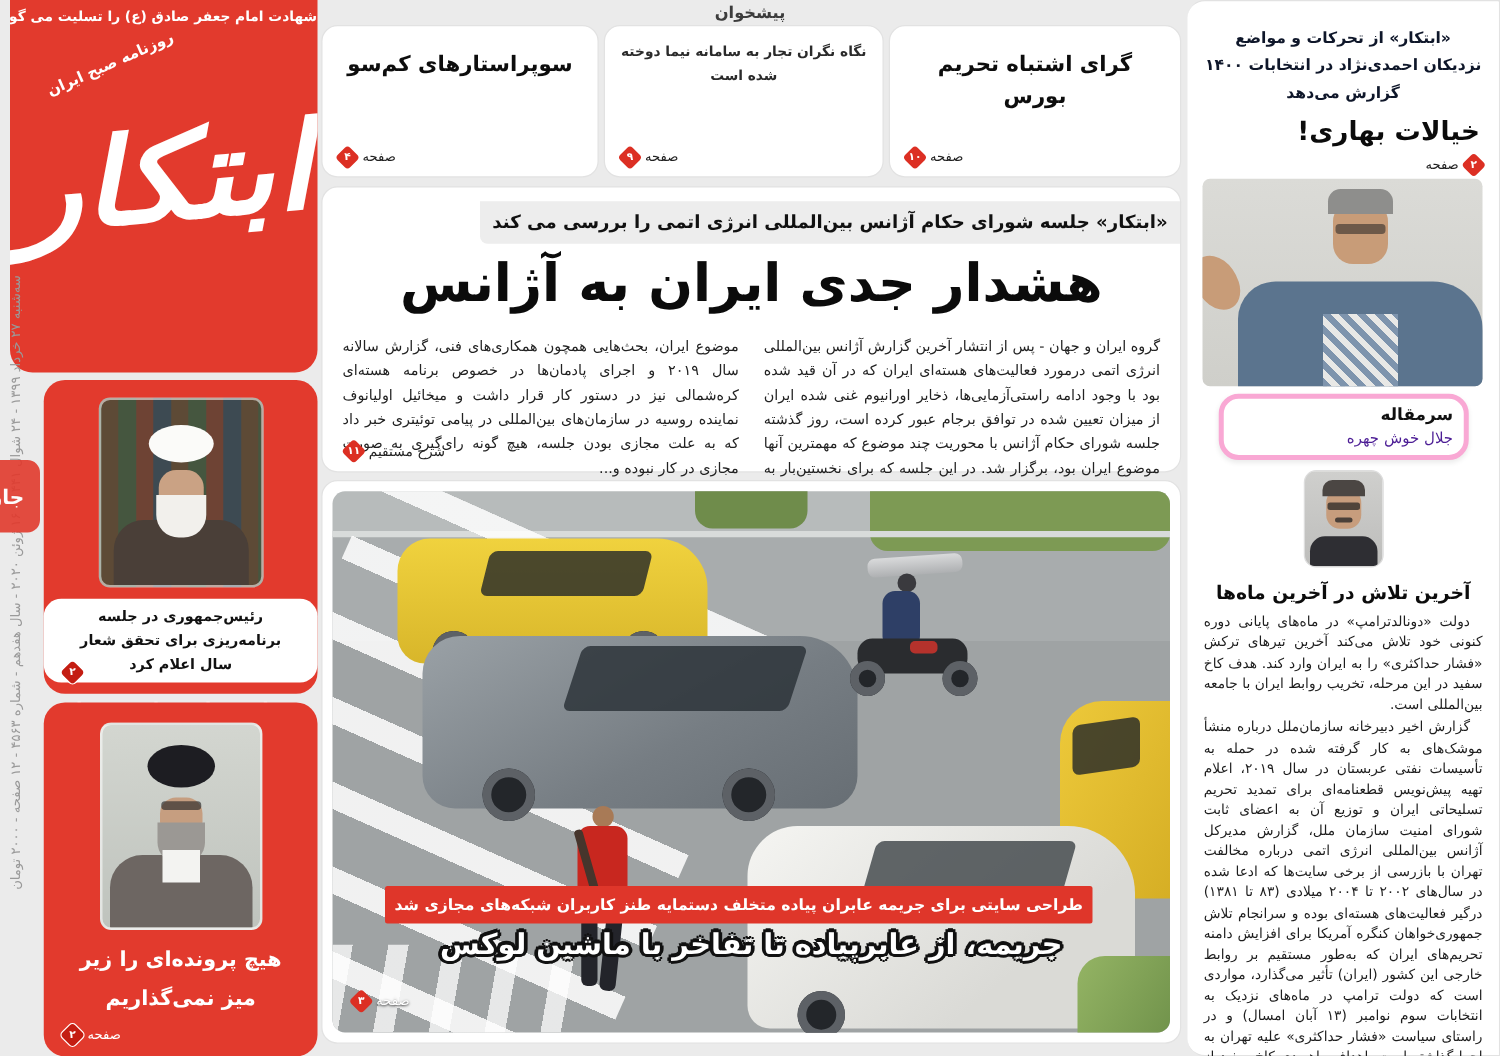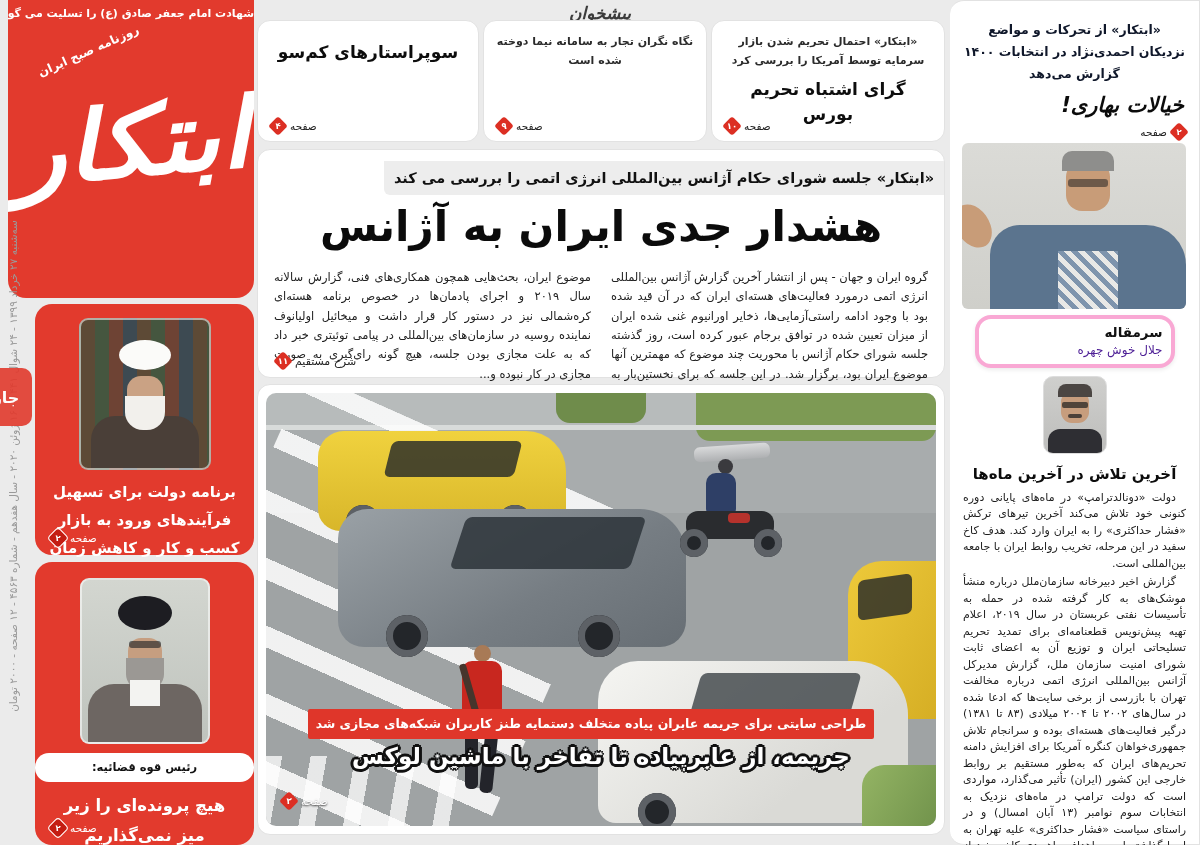--- a/index.html
+++ b/index.html
@@ -42,21 +42,21 @@
   
   .ph-raisi{width:126px;height:162px;background:linear-gradient(#d3d6d0,#bfc3bd);}
   .ph-raisi .robe{position:absolute;left:6px;bottom:0;width:114px;height:58px;background:#6d6662;border-radius:26px 26px 0 0;}
   .ph-raisi .shirt{position:absolute;left:48px;bottom:36px;width:30px;height:26px;background:#f3f3f1;}
   .ph-raisi .beard{position:absolute;left:44px;bottom:52px;width:38px;height:32px;background:#9b9894;border-radius:0 0 16px 16px;}
   .ph-raisi .face{position:absolute;left:46px;bottom:72px;width:34px;height:32px;background:#c69e80;border-radius:13px;}
   .ph-raisi .glasses{position:absolute;left:47px;bottom:94px;width:32px;height:7px;background:rgba(40,40,40,.65);border-radius:3px;}
   .ph-raisi .turban{position:absolute;left:36px;top:16px;width:54px;height:34px;background:#1d1d22;border-radius:50%;}
 
   
-  .pish-label{position:absolute;left:540px;top:3px;width:120px;text-align:center;font-size:17px;font-weight:bold;color:#3c3c3c;font-style:italic;}
+  .pish-label{position:absolute;left:540px;top:3px;width:120px;text-align:center;font-size:13px;font-weight:bold;color:#3c3c3c;}
   .pishbox{top:20px;height:122px;padding:12px 12px 8px;}
   .pishbox .kick{font-size:11px;font-weight:bold;color:#2b2b2b;line-height:1.7;text-align:center;}
   .pishbox .head{font-size:17px;font-weight:bold;color:#0d0d0d;text-align:center;margin-top:7px;line-height:1.45;}
   .pishbox .pbadge{position:absolute;left:13px;bottom:8px;}
 
   
   .lead{left:257px;top:149px;width:688px;height:229px;}
   .lead .strip{position:absolute;right:0;top:11px;width:560px;height:34px;background:#ededed;border-radius:0 0 0 6px;font-size:14.5px;font-weight:bold;color:#111;text-align:center;line-height:34px;}
   .lead .bighead{position:absolute;left:0;right:0;top:52px;text-align:center;font-size:42px;font-weight:bold;color:#0b0b0b;}
   .lead .cols{position:absolute;top:118px;left:16px;right:16px;display:flex;gap:20px;}
@@ -75,21 +75,21 @@
   .win{position:absolute;background:rgba(30,35,40,.78);border-radius:6px;}
   .wheel{position:absolute;width:34px;height:34px;background:#23262a;border-radius:50%;box-shadow:inset 0 0 0 7px #5d6166;}
   .cap-strip{position:absolute;left:42px;top:316px;width:566px;height:30px;background:#df362a;color:#fff;font-size:12.5px;font-weight:bold;text-align:center;line-height:30px;border-radius:2px;}
   .photo-head{position:absolute;left:0;right:0;top:350px;text-align:center;color:#fff;font-size:23px;font-weight:bold;
     text-shadow:2px 2px 0 #111,-2px 2px 0 #111,2px -2px 0 #111,-2px -2px 0 #111,0 3px 0 #111,3px 0 0 #111,-3px 0 0 #111,0 -3px 0 #111;}
   .photocard .pbadge{position:absolute;left:24px;bottom:26px;}
 
   
   .rightcol{left:950px;top:0;width:250px;height:845px;border-radius:14px 0 0 14px;padding:10px 13px;border-left:none;}
   .rc-kick{font-size:12.5px;font-weight:bold;color:#0f172a;text-align:center;line-height:1.75;margin-top:8px;}
-  .rc-head{font-size:21px;font-weight:bold;color:#0b0b0b;margin:8px 2px 0;font-style:italic;}
+  .rc-head{font-size:21px;font-weight:bold;color:#0b0b0b;margin:8px 2px 0;}
   .rc-badge{margin:8px 0 0 0;display:flex;justify-content:flex-end;direction:ltr;}
   .ph-ahmadi{position:relative;width:224px;height:166px;margin-top:4px;border-radius:6px;overflow:hidden;background:linear-gradient(#dbdbd7,#cfcfca);}
   .ph-ahmadi .jacket{position:absolute;left:28px;bottom:-8px;width:196px;height:92px;background:#5b748e;border-radius:30px 40px 0 0;}
   .ph-ahmadi .shirt{position:absolute;left:96px;bottom:0;width:60px;height:58px;background:repeating-linear-gradient(45deg,#7e94ad 0 5px,#e8e8e6 5px 10px),repeating-linear-gradient(-45deg,#7e94ad 0 5px,rgba(232,232,230,.4) 5px 10px);}
   .ph-ahmadi .face{position:absolute;left:104px;top:18px;width:44px;height:50px;background:#c89c78;border-radius:16px;}
   .ph-ahmadi .hair{position:absolute;left:100px;top:8px;width:52px;height:20px;background:#8e8e8c;border-radius:10px 10px 0 0;}
   .ph-ahmadi .glasses{position:absolute;left:106px;top:36px;width:40px;height:8px;background:rgba(35,35,35,.55);border-radius:3px;}
   .ph-ahmadi .hand{position:absolute;left:-6px;top:60px;width:34px;height:46px;background:#c89c78;border-radius:40% 60% 40% 60%;transform:rotate(-18deg);}
   .pill{width:176px;margin:6px auto 0;background:#fff;border:4px solid #f9a8d4;border-radius:16px;text-align:right;padding:5px 8px 7px;box-shadow:0 2px 4px rgba(0,0,0,.08);}
   .pill .t1{font-size:13.5px;font-weight:bold;color:#111;}
@@ -121,52 +121,51 @@
     <span>جار</span>
   </div>
 
   <div class="redbox" style="left:35px;top:304px;width:219px;height:251px;padding:8px 14px;">
     <div class="rphoto ph-rouhani">
       <div class="robe"></div>
         <div class="turban"></div>
       <div class="face"></div>
         <div class="beard"></div>
     </div>
+    <div class="whiteband">رئیس‌جمهوری در جلسه برنامه‌ریزی برای تحقق شعار سال اعلام کرد</div>
     <div class="redhead" style="font-size:15px;">برنامه دولت برای تسهیل فرآیندهای ورود به بازار کسب و کار و کاهش زمان صدور مجوزها</div>
     <div class="pbadge on-red">
       <span class="lbl">صفحه</span>
       <span class="diamond">
           <i>۲</i>
         </span>
     </div>
   </div>
 
   <div class="redbox" style="left:35px;top:562px;width:219px;height:283px;padding:10px 14px;">
     <div class="rphoto ph-raisi">
       <div class="robe"></div>
         <div class="turban"></div>
       <div class="face"></div>
         <div class="glasses"></div>
       <div class="beard"></div>
         <div class="shirt"></div>
     </div>
-    <div class="whiteband">رئیس قوه قضائیه:</div>
     <div class="redhead" style="font-size:16.5px;">هیچ پرونده‌ای را زیر میز نمی‌گذاریم</div>
     <div class="pbadge on-red">
       <span class="lbl">صفحه</span>
       <span class="diamond">
           <i>۲</i>
         </span>
     </div>
   </div>
 
   <div class="pish-label">پیشخوان</div>
 
   <div class="card pishbox" style="left:711px;width:234px;">
-    <div class="kick">«ابتکار» احتمال تحریم شدن بازار سرمایه توسط آمریکا را بررسی کرد</div>
     <div class="head">گرای اشتباه تحریم بورس</div>
     <div class="pbadge">
       <span class="lbl">صفحه</span>
       <span class="diamond">
           <i>۱۰</i>
         </span>
     </div>
   </div>
 
   <div class="card pishbox" style="left:483px;width:224px;">

